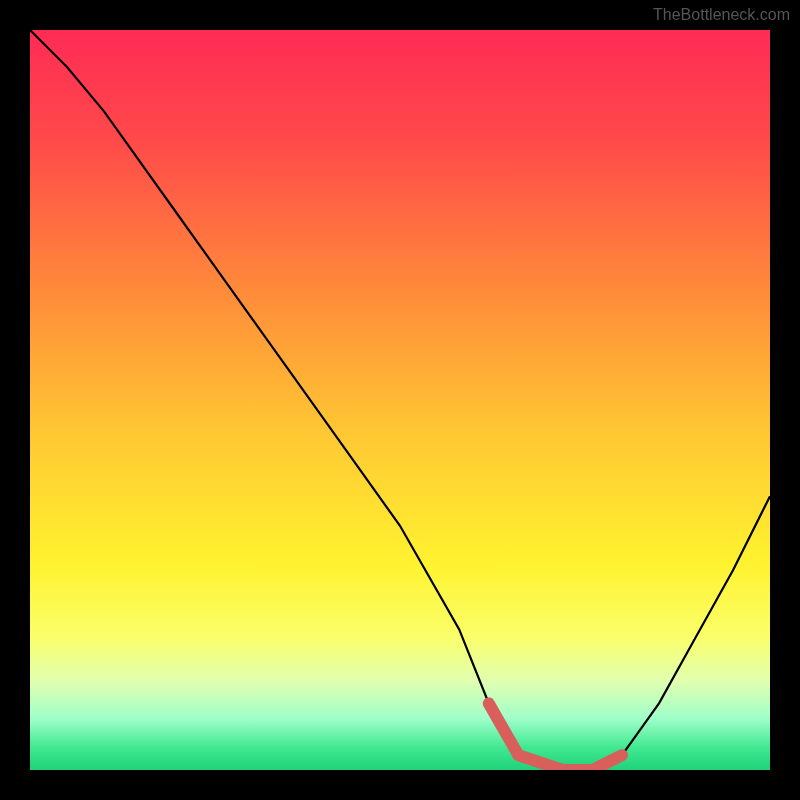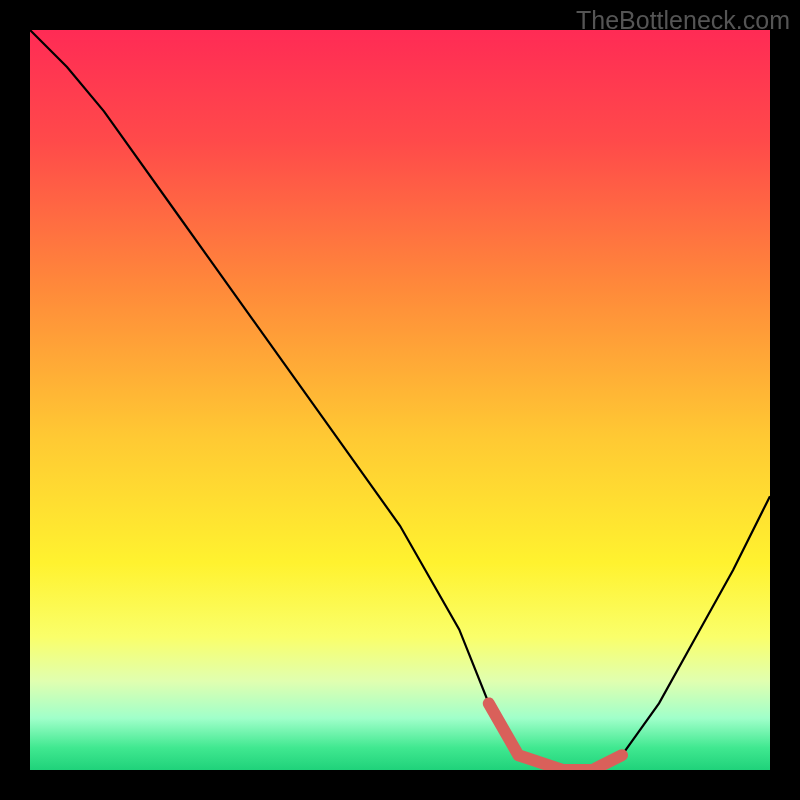--- a/index.html
+++ b/index.html
@@ -1,17 +1,17 @@
 <!DOCTYPE html>
 <html><head>
 <meta charset="utf-8">
 <style>
   * { margin: 0; padding: 0; box-sizing: border-box; }
   body { width: 800px; height: 800px; background: #000; position: relative; font-family: Arial, sans-serif; }
-  .watermark { position: absolute; top: 6px; right: 10px; color: #555; font-size: 25px; font-weight: 500; z-index: 10; }
+  .watermark { position: absolute; top: 6px; right: 10px; color: #555; font-size: 16px; font-weight: 500; z-index: 10; }
   .plot-area { position: absolute; top: 30px; left: 30px; width: 740px; height: 740px; }
   .gradient-bg { position: absolute; top: 0; left: 0; width: 100%; height: 100%; }
   .curve-svg { position: absolute; top: 0; left: 0; width: 100%; height: 100%; }
 </style>
 </head>
 <body>
 
 <div class="watermark">TheBottleneck.com</div>
 
 <div class="plot-area">

